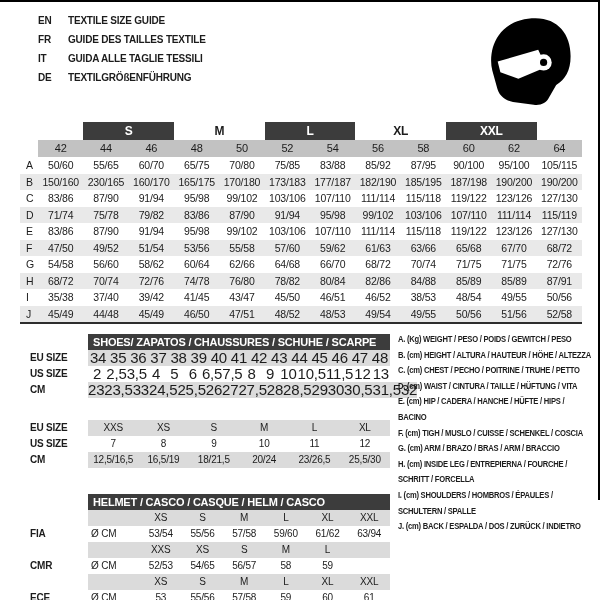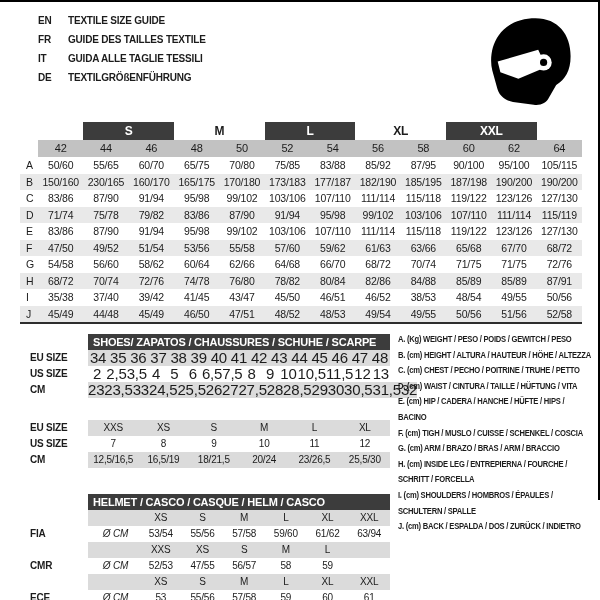--- a/index.html
+++ b/index.html
@@ -45,21 +45,21 @@
   .sec-header { display:grid; grid-template-columns:68px 1fr; height:16px; }
   .sec-band { background:#3c3c3c; color:#fff; font-weight:bold; font-size:11px; line-height:16px; padding-left:5px; white-space:nowrap; }
   .s-row { display:grid; height:16px; font-size:10px; line-height:16px; }
   .shoes-grid { grid-template-columns:68px repeat(15,1fr); }
   .shoes-grid .s-cell { font-size:15px; }
   .gloves-grid { grid-template-columns:68px repeat(6,1fr); }
   .helmet-grid { grid-template-columns:68px 52px repeat(6,1fr); }
   .s-label { font-weight:bold; padding-left:10px; white-space:nowrap; }
   .s-cell { text-align:center; white-space:nowrap; }
   .s-cell.shaded { background:#dbdbdb; }
-  .s-cell.s-first { text-align:center; padding-left:3px;font-style:italic; }
+  .s-cell.s-first { text-align:left; padding-left:3px; }
 
   
   .legend { position:absolute; left:398px; top:331px; width:245px;
             transform:scaleX(0.8); transform-origin:left top;
             font-weight:bold; font-size:9.5px; line-height:15.6px; letter-spacing:-0.3px; }
   .legend-item { }
 </style>
 </head>
 <body>
 
@@ -407,21 +407,21 @@
         <div class="s-cell shaded">XS</div>
         <div class="s-cell shaded">S</div>
         <div class="s-cell shaded">M</div>
         <div class="s-cell shaded">L</div>
         <div class="s-cell shaded"></div>
       </div>
       <div class="s-row helmet-grid">
         <div class="s-label">CMR</div>
         <div class="s-cell s-first">Ø CM</div>
         <div class="s-cell">52/53</div>
-        <div class="s-cell">47/55</div>
+        <div class="s-cell">54/65</div>
         <div class="s-cell">56/57</div>
         <div class="s-cell">58</div>
         <div class="s-cell">59</div>
         <div class="s-cell"></div>
       </div>
       <div class="s-row helmet-grid">
         <div class="s-label"></div>
         <div class="s-cell shaded s-first"></div>
         <div class="s-cell shaded">XS</div>
         <div class="s-cell shaded">S</div>

